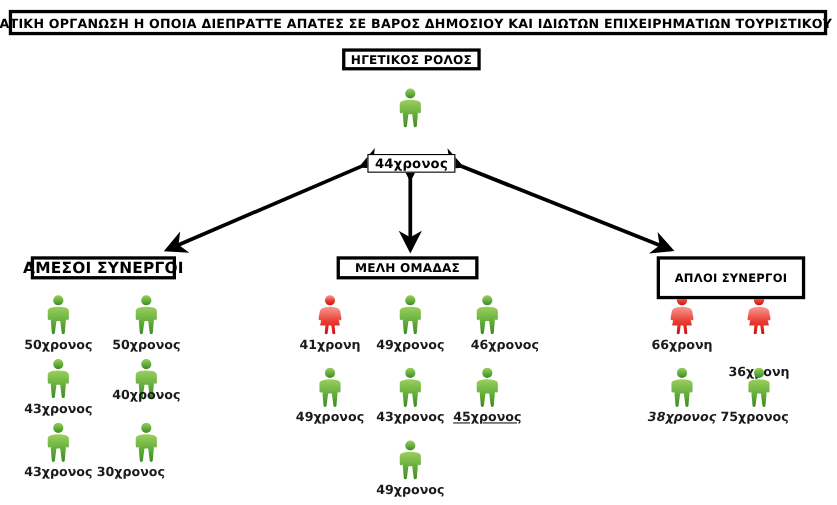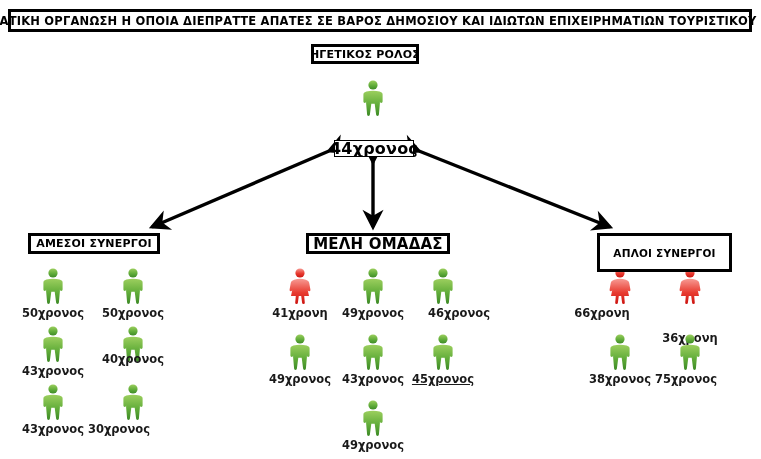--- a/index.html
+++ b/index.html
@@ -43,48 +43,48 @@
     left: 8px;
     top: 9px;
     width: 744px;
     height: 23px;
     font-size: 11.5px;
   }
 
   #leader-title-box {
     left: 311px;
     top: 44px;
-    width: 108px;
+    width: 126px;
     height: 20px;
     font-size: 11px;
   }
 
   #leader-age-box {
     left: 334px;
     top: 140px;
     width: 80px;
     height: 17px;
     border-width: 1.5px;
-    font-size: 16px;
+    font-size: 12px;
   }
 
   #group-left-box {
     left: 28px;
     top: 233px;
     width: 132px;
     height: 21px;
-    font-size: 11px;
+    font-size: 14px;
   }
 
   #group-mid-box {
     left: 306px;
     top: 233px;
-    width: 144px;
+    width: 129px;
     height: 21px;
-    font-size: 15px;
+    font-size: 11px;
   }
 
   #group-right-box {
     left: 597px;
     top: 233px;
     width: 135px;
     height: 39px;
     font-size: 10.5px;
   }
 
@@ -357,21 +357,21 @@
             <linearGradient id="grad13" x1="0" y1="0" x2="0" y2="1">
               <stop offset="0%" stop-color="#f79a93"></stop>
               <stop offset="55%" stop-color="#e83b30"></stop>
               <stop offset="100%" stop-color="#cc1410"></stop>
             </linearGradient>
           </defs>
           <circle cx="13" cy="5" r="4.6" fill="url(#grad13)"></circle>
           <path d="M7.2 11.7 Q13 10.0 18.8 11.7 L20.8 12.7 Q21.8 13.3 22.2 14.8 L23.4 21.4 Q23.7 22.9 22.4 23.2 Q21.0 23.5 20.7 22.1 L19.6 16.6 L22.0 27.9 L17.2 27.9 L17.8 34.7 Q17.9 35.9 16.5 35.9 Q15.2 35.9 15.1 34.7 L14.2 28.0 L11.8 28.0 L10.9 34.7 Q10.8 35.9 9.5 35.9 Q8.1 35.9 8.2 34.7 L8.8 27.9 L4.0 27.9 L6.4 16.6 L5.3 22.1 Q5.0 23.5 3.6 23.2 Q2.3 22.9 2.6 21.4 L3.8 14.8 Q4.2 13.3 5.2 12.7 Z" fill="url(#grad13)"></path>
         </svg>
       </div>
-      <div class="person-label" style="left: 547px; top: 306px;">66χρονη</div>
+      <div class="person-label" style="left: 565px; top: 306px;">66χρονη</div>
       <div class="person" style="left: 677px; top: 268px;">
         <svg viewBox="0 0 26 36" xmlns="http://www.w3.org/2000/svg">
           <defs>
             <linearGradient id="grad14" x1="0" y1="0" x2="0" y2="1">
               <stop offset="0%" stop-color="#f79a93"></stop>
               <stop offset="55%" stop-color="#e83b30"></stop>
               <stop offset="100%" stop-color="#cc1410"></stop>
             </linearGradient>
           </defs>
           <circle cx="13" cy="5" r="4.6" fill="url(#grad14)"></circle>
@@ -385,21 +385,21 @@
             <linearGradient id="grad15" x1="0" y1="0" x2="0" y2="1">
               <stop offset="0%" stop-color="#9ccf5e"></stop>
               <stop offset="55%" stop-color="#62ad3a"></stop>
               <stop offset="100%" stop-color="#3d8a26"></stop>
             </linearGradient>
           </defs>
           <circle cx="13" cy="5" r="4.6" fill="url(#grad15)"></circle>
           <path d="M6.4 11.6 Q13 9.9 19.6 11.6 L21.6 12.6 Q22.6 13.2 22.6 14.6 L22.6 21.5 Q22.6 22.9 21.2 22.9 Q19.9 22.9 19.9 21.5 L19.9 16.3 L19.9 23.2 L18.9 34.6 Q18.9 35.9 17.5 35.9 Q16.2 35.9 16.1 34.6 L14.7 23.8 L11.3 23.8 L9.9 34.6 Q9.8 35.9 8.5 35.9 Q7.1 35.9 7.1 34.6 L6.1 23.2 L6.1 16.3 L6.1 21.5 Q6.1 22.9 4.8 22.9 Q3.4 22.9 3.4 21.5 L3.4 14.6 Q3.4 13.2 4.4 12.6 Z" fill="url(#grad15)"></path>
         </svg>
       </div>
-      <div class="person-label" style="left: 565px; top: 372px;">38χρονος</div>
+      <div class="person-label" style="left: 565px; top: 372px; font-style: italic;">38χρονος</div>
       <div class="person" style="left: 677px; top: 334px;">
         <svg viewBox="0 0 26 36" xmlns="http://www.w3.org/2000/svg">
           <defs>
             <linearGradient id="grad16" x1="0" y1="0" x2="0" y2="1">
               <stop offset="0%" stop-color="#9ccf5e"></stop>
               <stop offset="55%" stop-color="#62ad3a"></stop>
               <stop offset="100%" stop-color="#3d8a26"></stop>
             </linearGradient>
           </defs>
           <circle cx="13" cy="5" r="4.6" fill="url(#grad16)"></circle>

